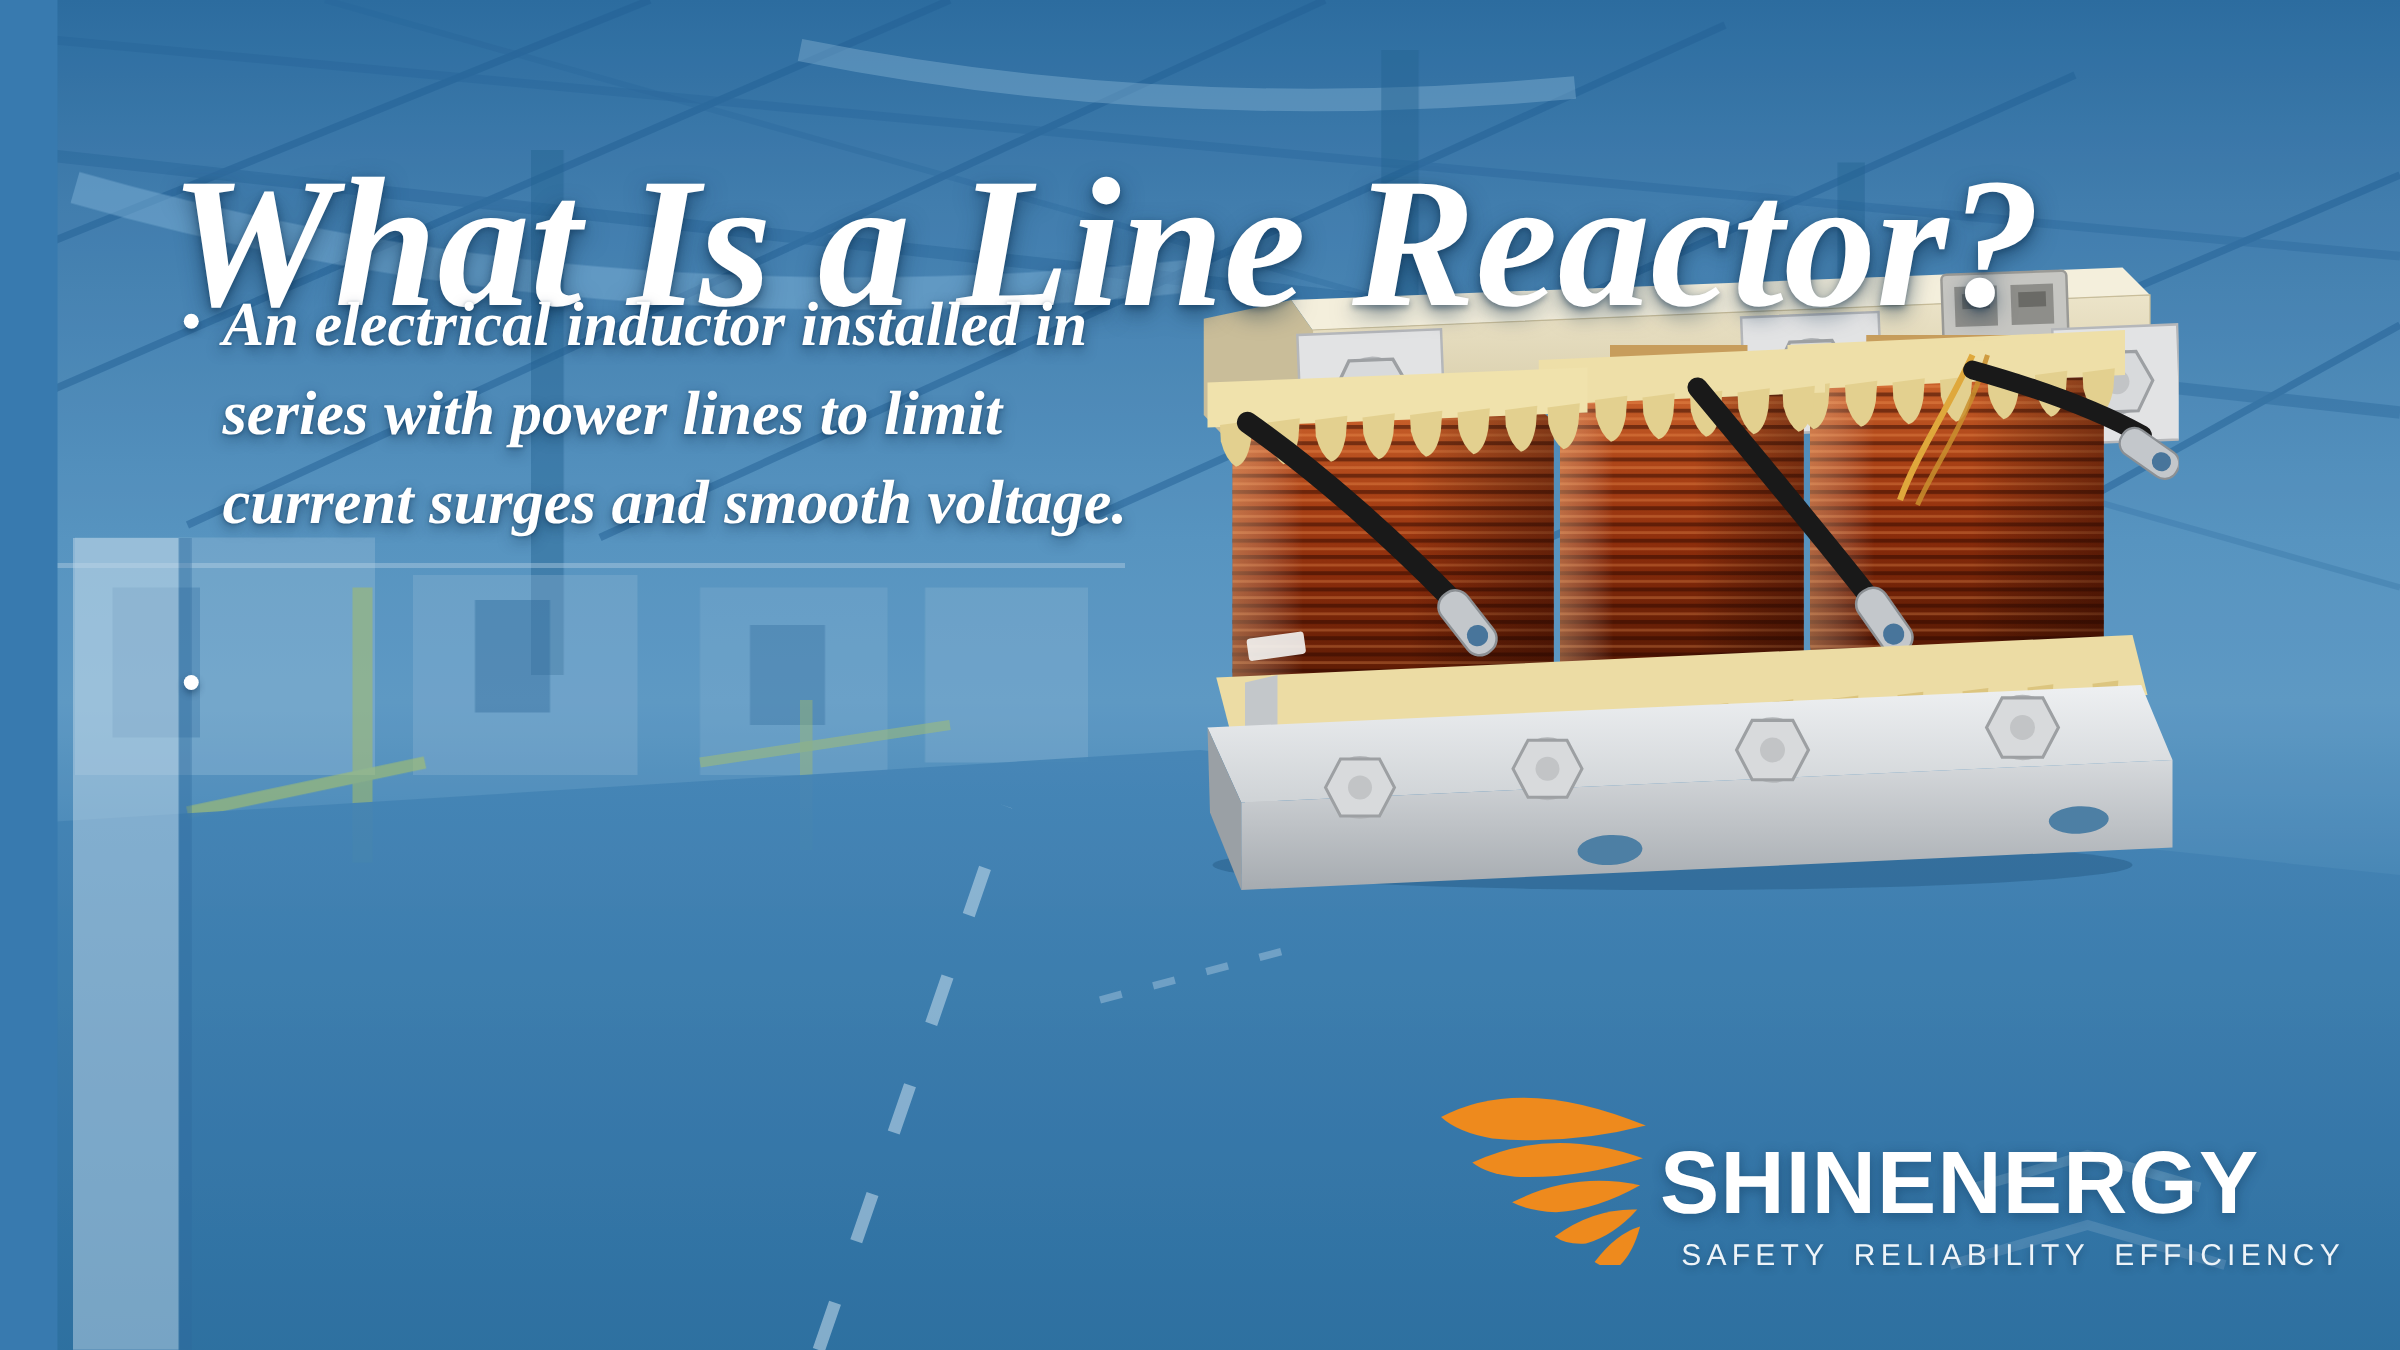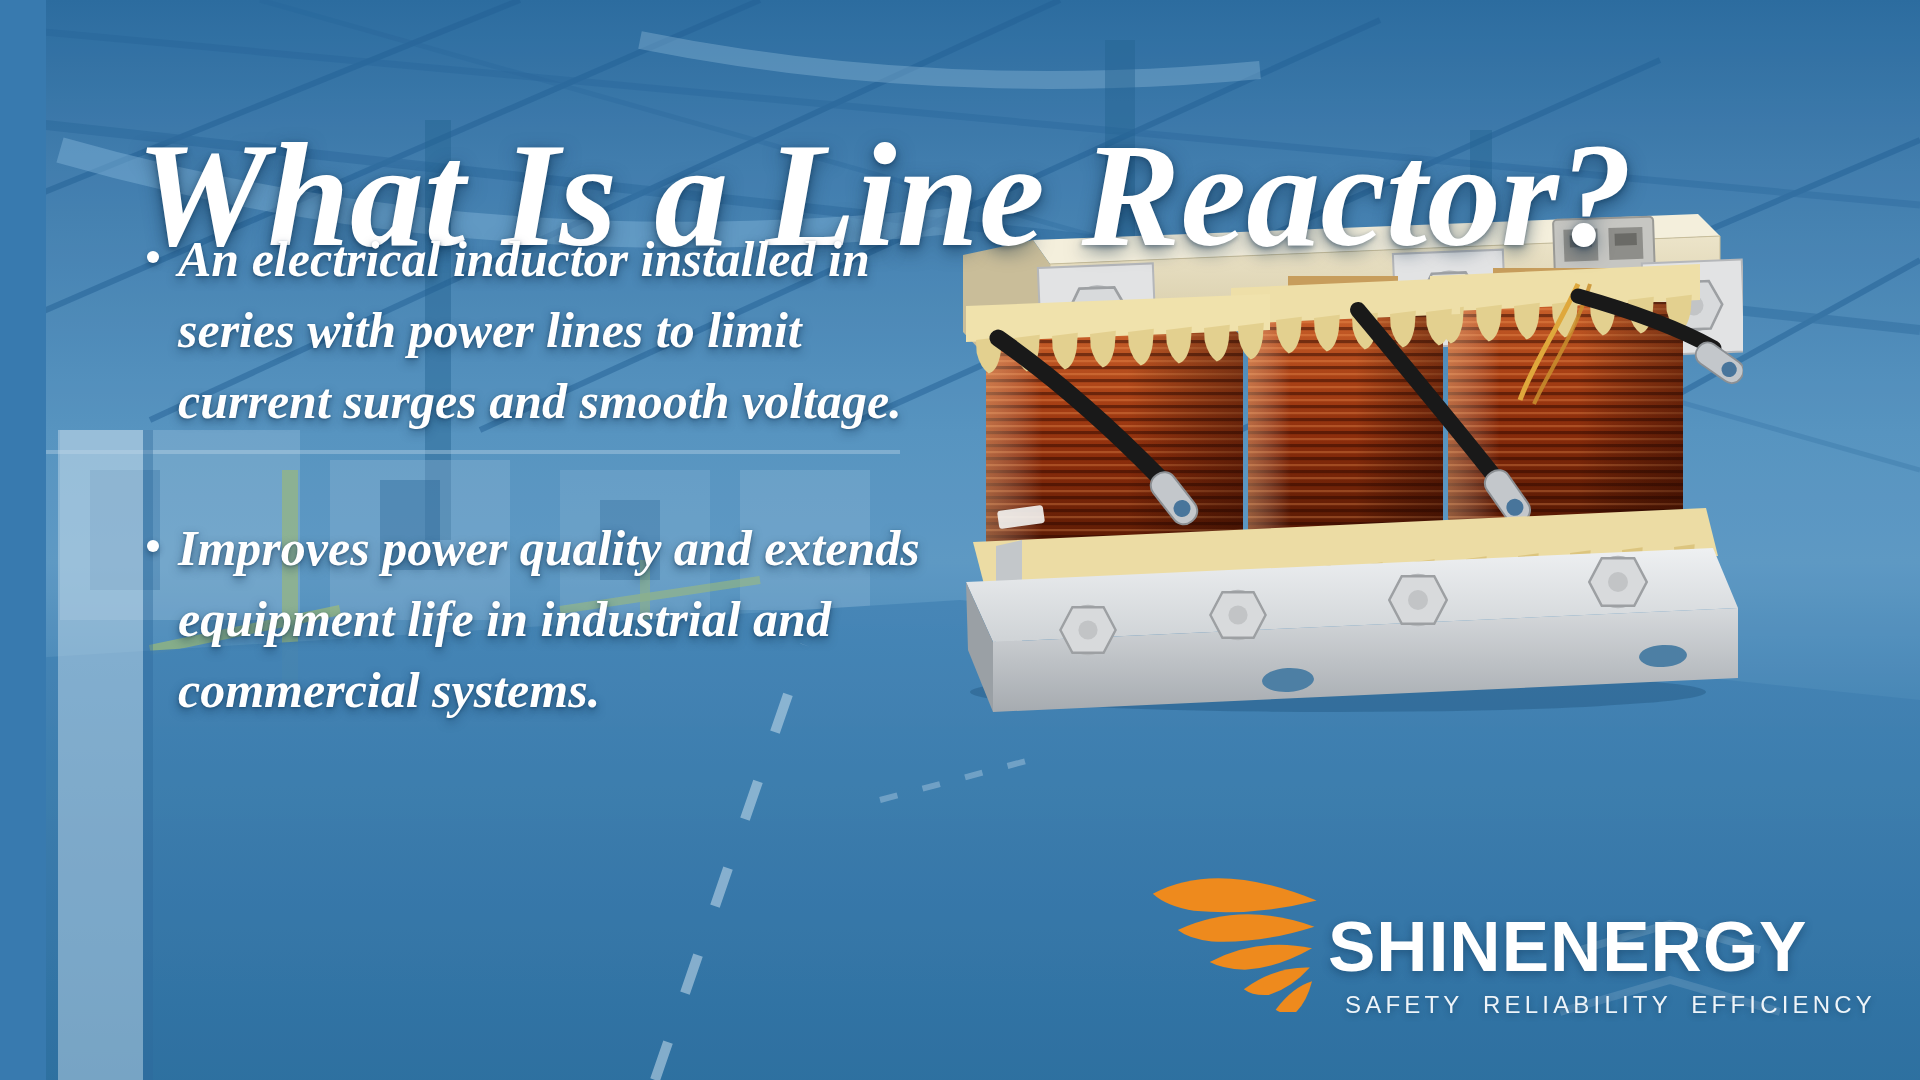--- a/index.html
+++ b/index.html
@@ -107,23 +107,20 @@
 
   <ul class="bullets">
     <li class="b1">
       <span class="dot"></span>
       <span class="btext">An electrical inductor installed in
 series with power lines to limit
 current surges and smooth voltage.</span>
     </li>
     <li class="b3">
       <span class="dot"></span>
-      <span class="btext">Improves power quality and extends
-equipment life in industrial and
-commercial systems.</span>
     </li>
   </ul>
 
   <svg class="reactor" width="805" height="505" viewBox="0 0 805 505" role="img" aria-label="Three-phase line reactor with copper coils on a steel mounting bracket">
     <defs>
       <linearGradient id="copperV" x1="0" y1="0" x2="0" y2="1">
         <stop offset="0" stop-color="#c9602a"></stop>
           <stop offset=".3" stop-color="#a84015"></stop>
         <stop offset=".55" stop-color="#8a2c0b"></stop>
           <stop offset=".85" stop-color="#621d05"></stop>

